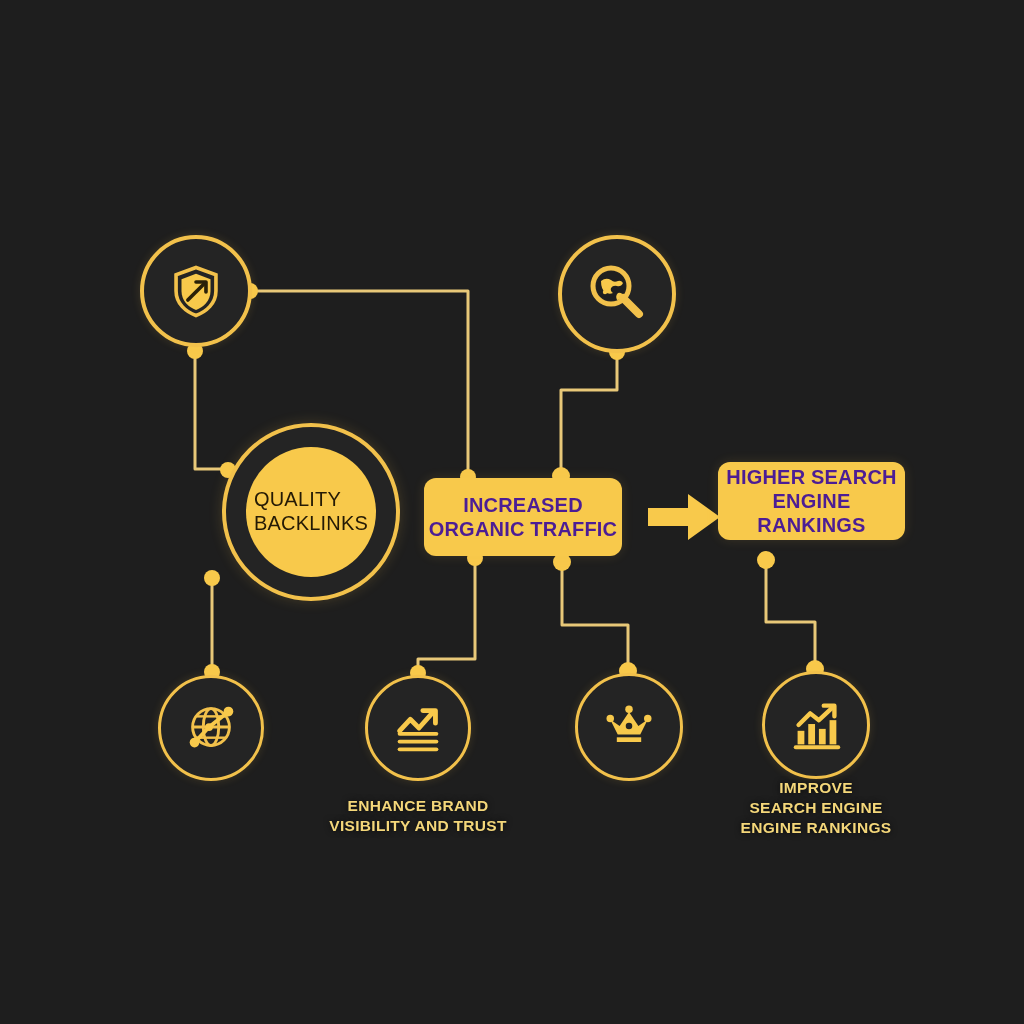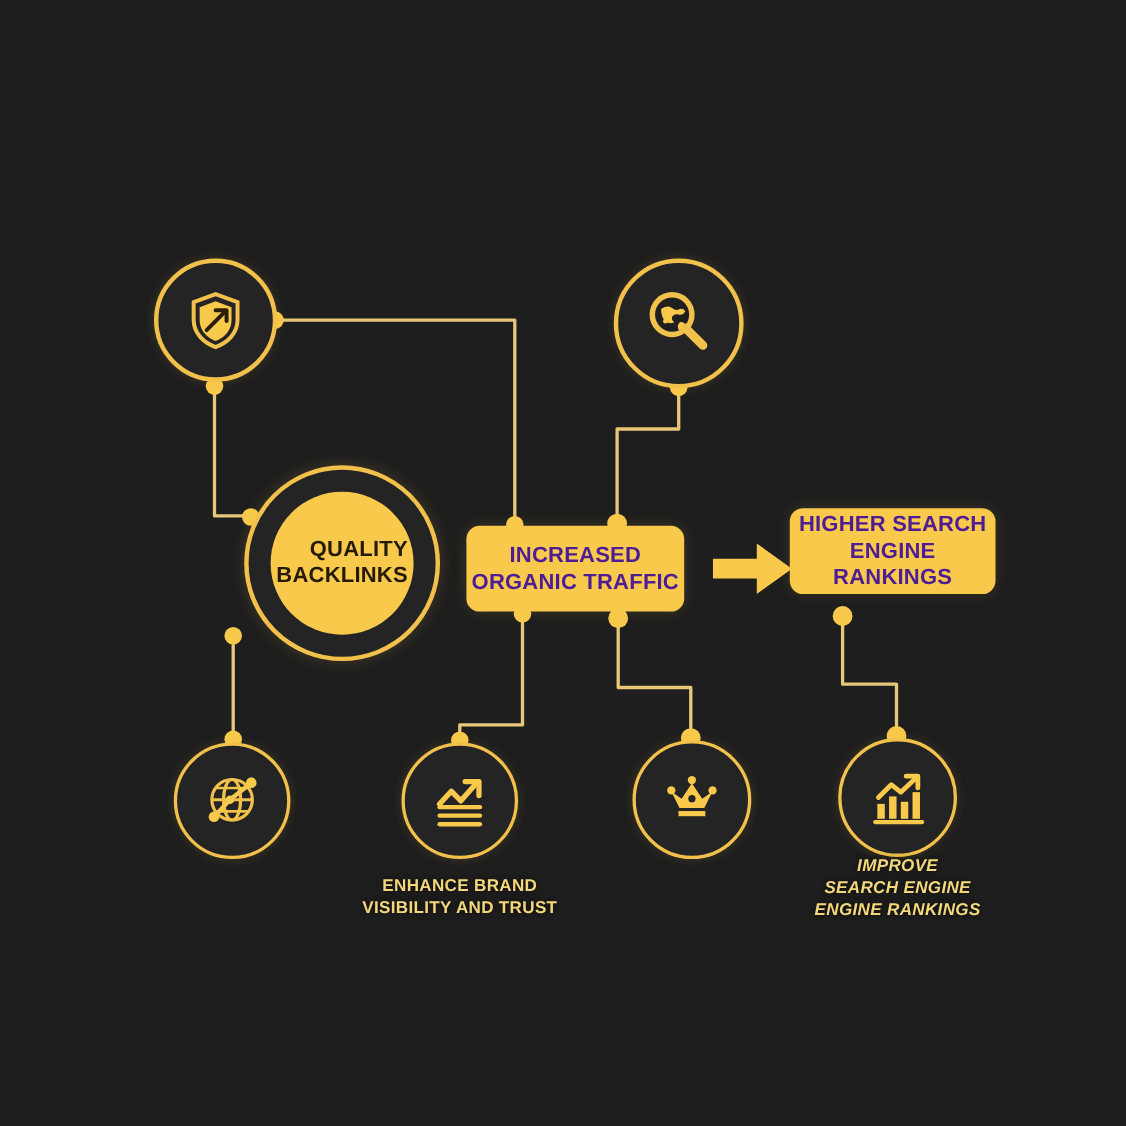--- a/index.html
+++ b/index.html
@@ -52,25 +52,25 @@
   .hub-inner {
     border-radius: 50%;
     background: #f8c94b;
     display: flex;
     align-items: center;
     justify-content: center;
     text-align: center;
   }
   .hub-inner span {
     color: #241a05;
-    font-weight: bold;
+    font-weight: normal;
     font-size: 20px;
     line-height: 1.18;
     letter-spacing: 0.2px;
-    text-align: right;
+    text-align: left;
     white-space: pre-line;
   }
 
   
   .pill {
     position: absolute;
     background: #f8c94b;
     border-radius: 12px;
     display: flex;
     align-items: center;
@@ -248,17 +248,17 @@
           <rect x="24" y="31" width="7" height="21"></rect>
           <rect x="35" y="36" width="7" height="16"></rect>
           <rect x="46" y="27" width="7" height="25"></rect>
         </g>
         <line x1="11" y1="55" x2="55" y2="55" stroke="#f8c94b" stroke-width="4" stroke-linecap="round"></line>
         <path d="M14 32 L26 20 L35 27 L50 13" fill="none" stroke="#f8c94b" stroke-width="4.5" stroke-linecap="round" stroke-linejoin="round"></path>
         <path d="M40 12 H51 V23" fill="none" stroke="#f8c94b" stroke-width="4.5" stroke-linecap="round" stroke-linejoin="round"></path>
       </svg>
     </span>
   </div>
-  <div class="caption" style="left:726px; top:778px; width:180px;font-style:italic;">IMPROVE
+  <div class="caption" style="left:726px; top:778px; width:180px;">IMPROVE
 SEARCH ENGINE
 ENGINE RANKINGS</div>
 
 </div>
 
 </body></html>

